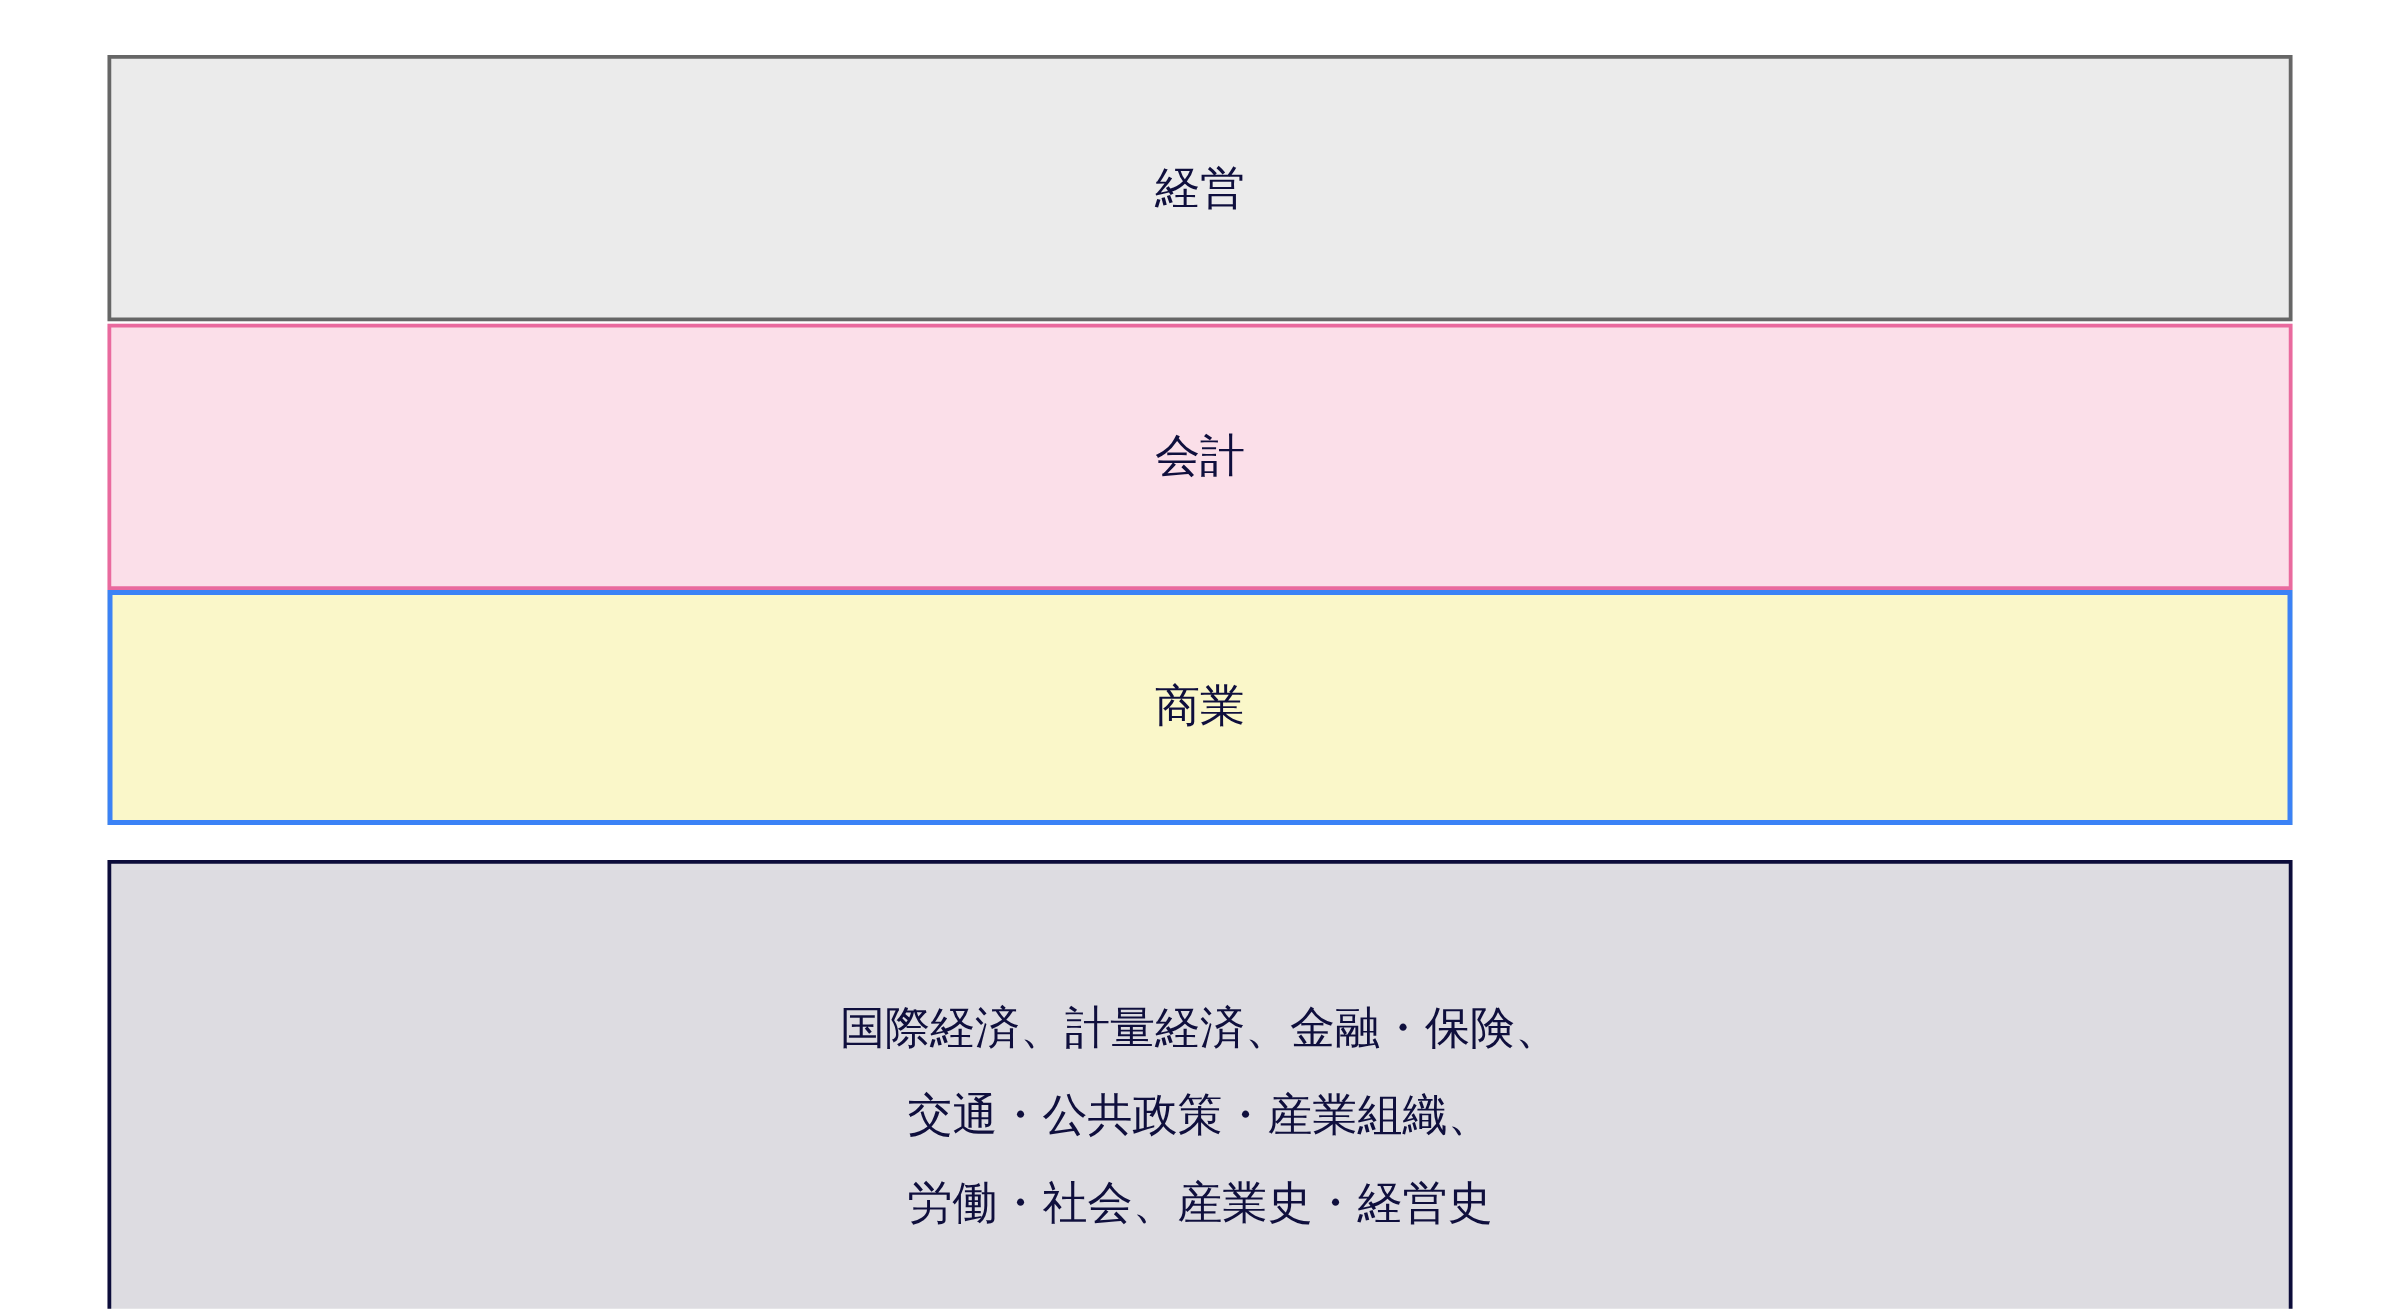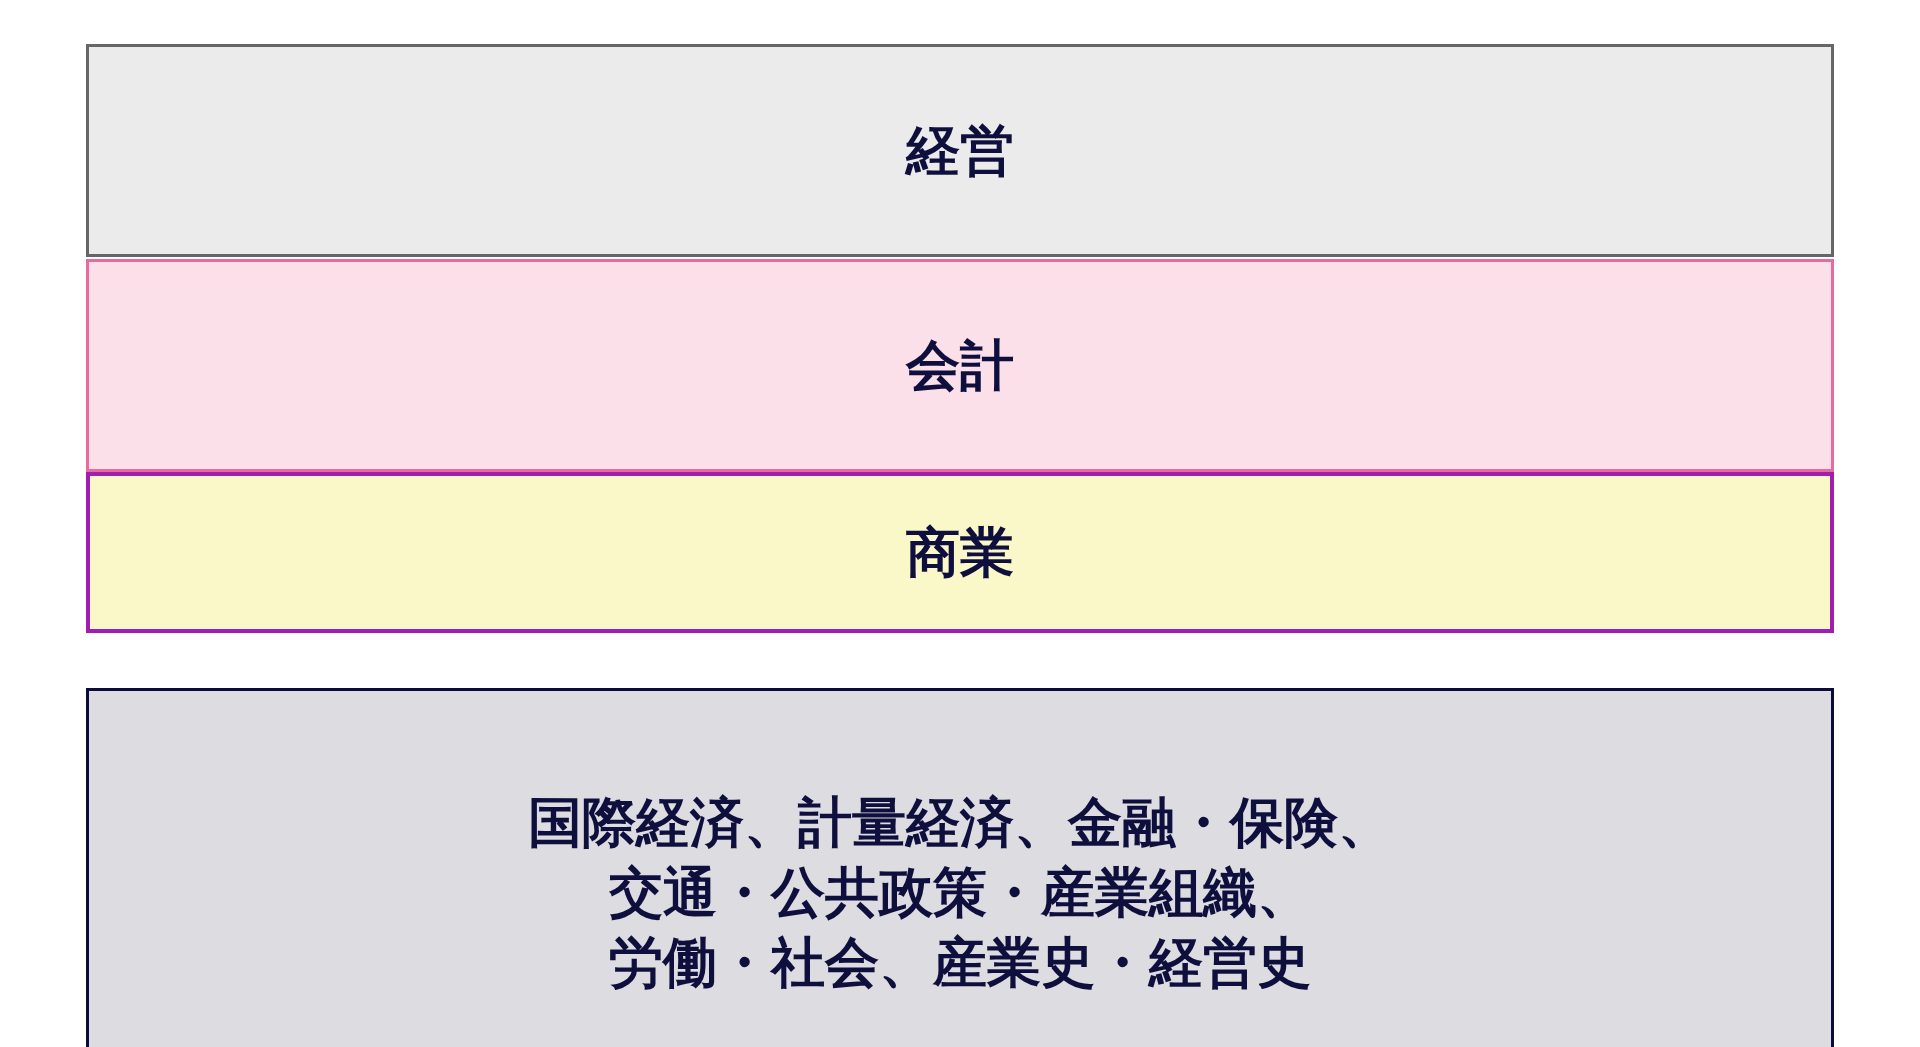--- a/index.html
+++ b/index.html
@@ -19,42 +19,42 @@
       left: 86px;
       width: 1748px;
       box-sizing: border-box;
       display: flex;
       align-items: center;
       justify-content: center;
       text-align: center;
       color: #0f0f3d;
     }
     .layer .label {
-      font-size: 54px;
+      font-size: 36px;
       line-height: 70px;
       white-space: pre-line;
-      font-weight: 700;
+      font-weight: 400;
     }
     #layer-0 {
       top: 44px;
       height: 213px;
       background: #ebebeb;
       border: 3px solid #666666;
     }
     #layer-1 {
       top: 259px;
       height: 213px;
       background: #fbdfe9;
       border: 3px solid #e96a9e;
     }
     #layer-2 {
       top: 472px;
-      height: 161px;
+      height: 188px;
       background: #faf7c9;
-      border: 4px solid #a21caf;
+      border: 4px solid #3b82f6;
     }
     #layer-3 {
       top: 688px;
       height: 409px;
       background: #dddce1;
       border: 3px solid #0c0c3a;
     }
   </style>
 </head>
 <body>

